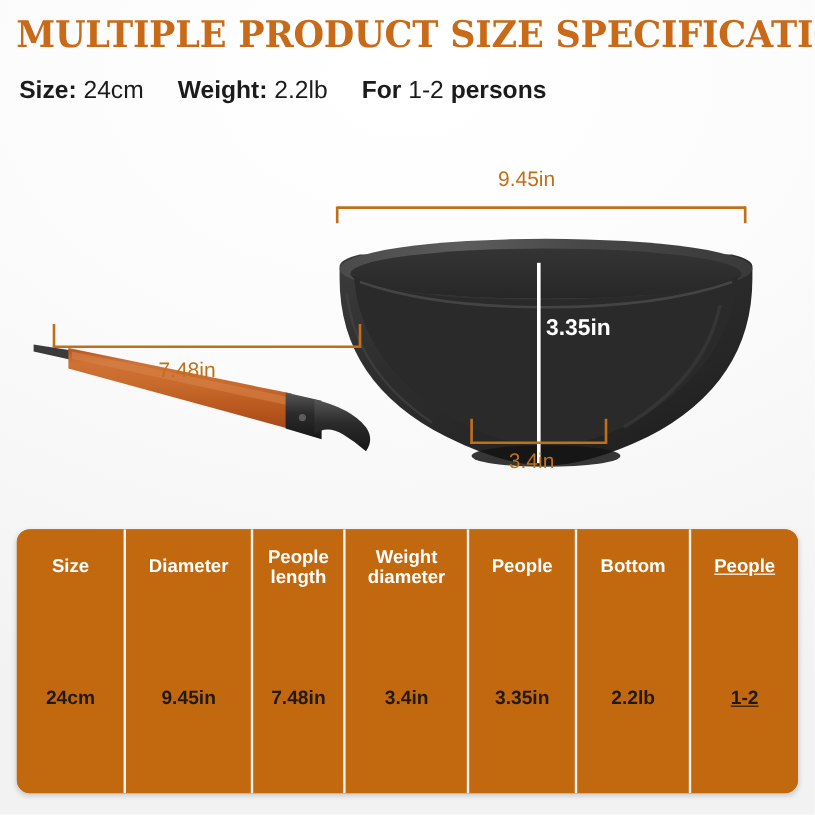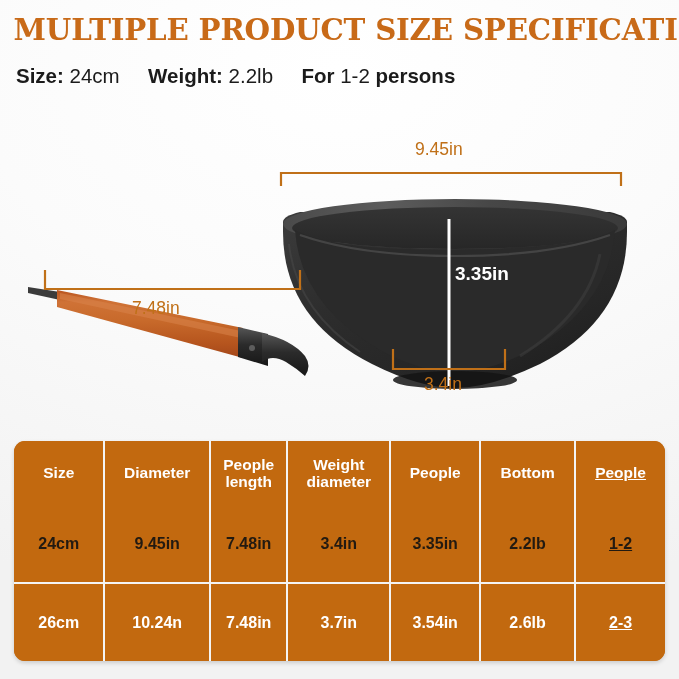--- a/index.html
+++ b/index.html
@@ -310,26 +310,17 @@
       <tbody>
         <tr class="featured">
           <td>24cm</td>
           <td>9.45in</td>
           <td>7.48in</td>
           <td>3.4in</td>
           <td>3.35in</td>
           <td>2.2lb</td>
           <td>1-2</td>
         </tr>
-        <tr>
-          <td>26cm</td>
-          <td>10.24n</td>
-          <td>7.48in</td>
-          <td>3.7in</td>
-          <td>3.54in</td>
-          <td>2.6lb</td>
-          <td>2-3</td>
-        </tr>
       </tbody>
     </table>
   </div>
 
 </div>
 
 </body></html>

